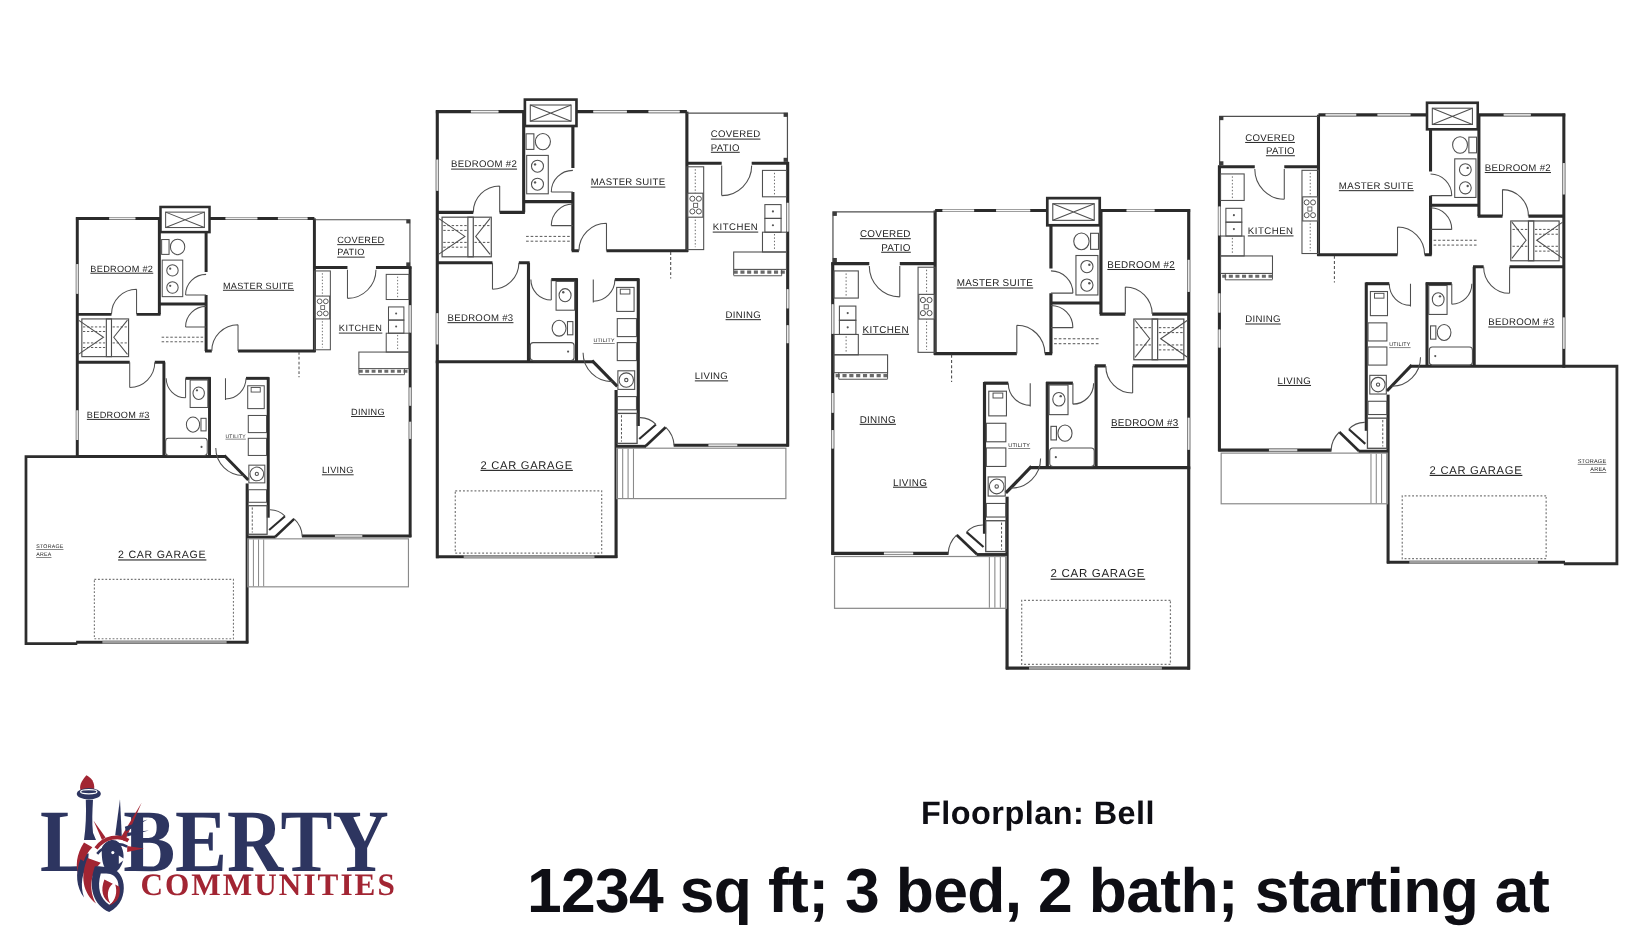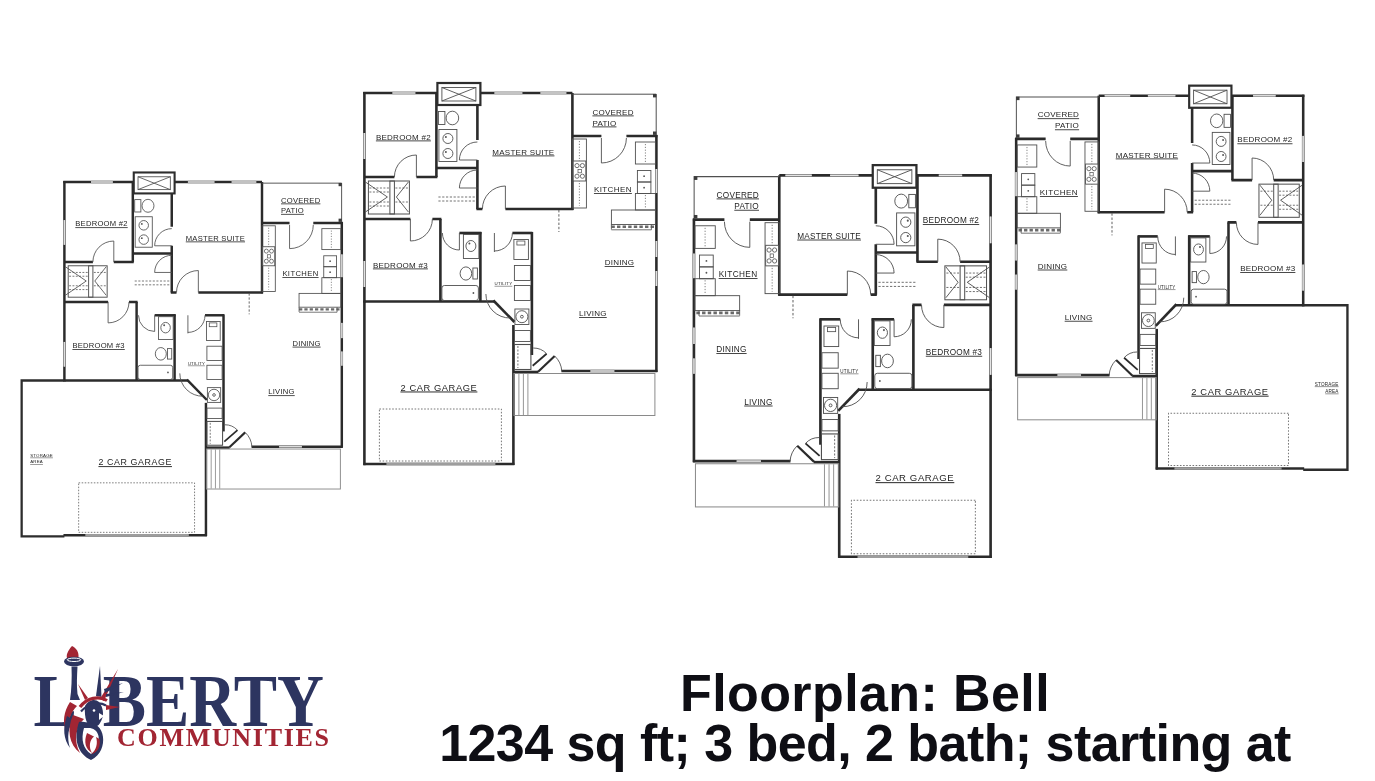--- a/index.html
+++ b/index.html
@@ -372,15 +372,15 @@
 
 <path d="M73,715 C66.5,730 69,744 80,753 C73.5,741.5 75.5,727 84,719 Z" fill="#a22533"></path>
 
 <path d="M79,722 C73,740 78,754 91,760 C101,755 104,745 103,737 C102,728 96,723 88,722.5 C84,722 81,721.5 79,722 Z M84,728 C80.5,740 83.5,749 91,754 C97.5,750 99.5,743 98.5,736 C97.5,730 92,727.5 87.5,728 Z" fill="#2d3560" fill-rule="evenodd"></path>
 
 <path d="M87,733 C83.5,742 85.5,749 92,753 C88.5,747 89.5,740 94,736.5 Z" fill="#a22533"></path>
 <path d="M96,737 C98,743 96.5,750 91,754.5 C98,752.5 101,746 99.5,739 Z" fill="#a22533"></path>
 </svg>
 </div>
 
-<div class="caption" style="top:663px;font-size:52px;letter-spacing:0.4px;">Floorplan: Bell</div>
+<div class="caption" style="top:663px;font-size:27px;letter-spacing:0.4px;">Floorplan: Bell</div>
 
 <div class="caption" style="top:713px;font-size:52px;letter-spacing:-0.55px;">1234 sq ft; 3 bed, 2 bath; starting at $232,990</div>
 
 </body></html>

